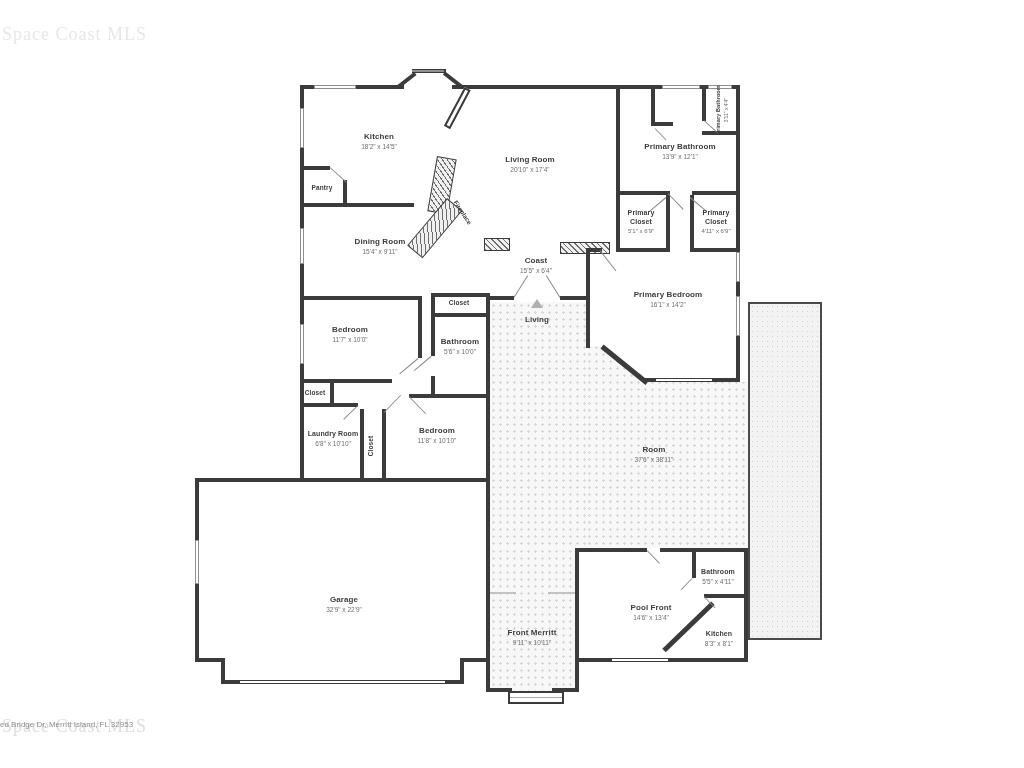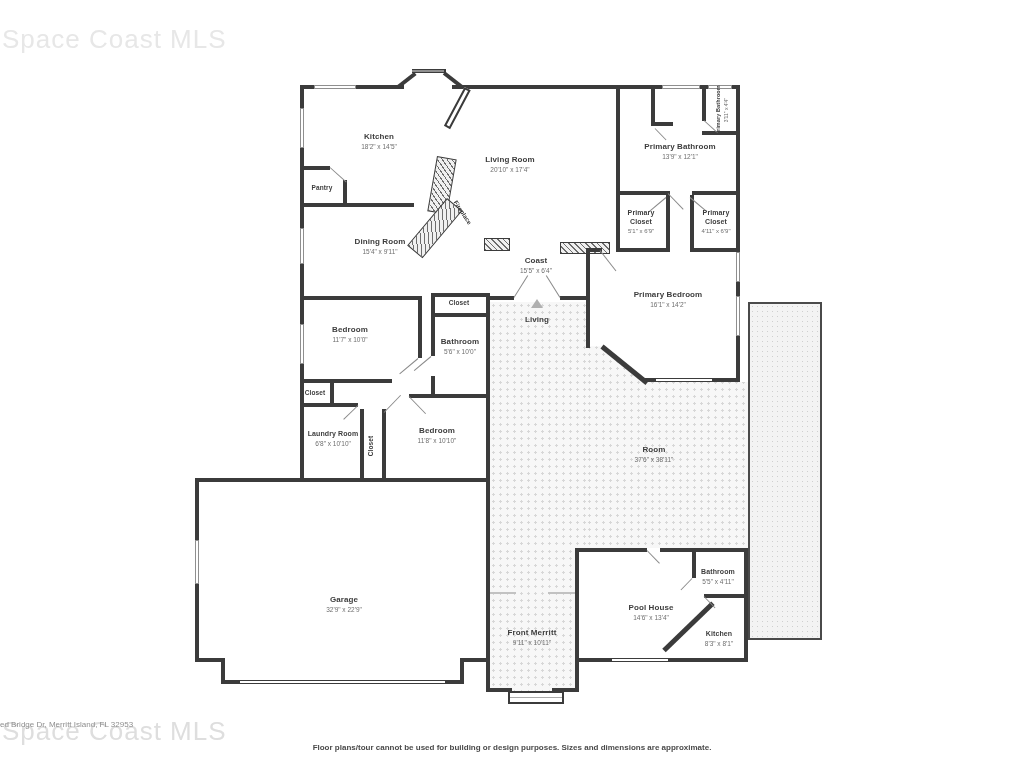--- a/index.html
+++ b/index.html
@@ -18,21 +18,21 @@
   .nm{font-size:8px;font-weight:700;letter-spacing:.1px}
   .dim{font-size:6.5px;font-weight:400;color:#6e6e6e;margin-top:1px}
   .wrap .nm{white-space:normal;width:46px;margin:0 auto}
   .sm .nm{font-size:6.5px}
   .vert{transform:translate(-50%,-50%) rotate(-90deg)}
   .fp-lbl{transform:translate(-50%,-50%) rotate(57deg)}
   .fp-lbl .nm{font-size:6px;font-weight:700;color:#2e2e2e}
   .tri{position:absolute;width:0;height:0;border-left:6px solid transparent;border-right:6px solid transparent;border-bottom:9px solid #b0b0b0}
   .stoop{position:absolute;background:#fff;border:2px solid #3b3b3b;box-sizing:border-box}
   .stoop-line{position:absolute;background:#aaa;height:1px}
-  .wm{position:absolute;font-family:Liberation Sans, sans-serif;color:#e7e7e7;font-size:26px;letter-spacing:1px}
+  .wm{position:absolute;font-family:Liberation Serif, serif;color:#e7e7e7;font-size:18px;letter-spacing:1px}
   .addr{position:absolute;font-size:8px;color:#8e8e8e}
   .foot{position:absolute;left:0;right:0;text-align:center;font-size:8px;font-weight:700;color:#4a4a4a}
 </style>
 </head>
 <body>
 
 <div id="canvas">
 
   <div class="dots" style="left:490px;top:302px;width:100px;height:246px"></div>
   <div class="dots" style="left:586px;top:302px;width:162px;height:246px"></div>
@@ -156,21 +156,21 @@
       <div class="nm">Kitchen</div>
       <div class="dim">18'2" x 14'5"</div>
     </div>
   <div class="lbl sm" style="left:322px;top:188px">
       <div class="nm">Pantry</div>
     </div>
   <div class="lbl" style="left:380px;top:247px">
       <div class="nm">Dining Room</div>
       <div class="dim">15'4" x 9'11"</div>
     </div>
-  <div class="lbl" style="left:510px;top:165px">
+  <div class="lbl" style="left:530px;top:165px">
       <div class="nm">Living Room</div>
       <div class="dim">20'10" x 17'4"</div>
     </div>
   <div class="lbl fp-lbl" style="left:462px;top:213px">
       <div class="nm">Fireplace</div>
     </div>
   <div class="lbl" style="left:680px;top:152px">
       <div class="nm">Primary Bathroom</div>
       <div class="dim">13'9" x 12'1"</div>
     </div>
@@ -228,30 +228,29 @@
     </div>
   <div class="lbl" style="left:654px;top:455px">
       <div class="nm">Room</div>
       <div class="dim">37'6" x 38'11"</div>
     </div>
   <div class="lbl" style="left:532px;top:638px">
       <div class="nm">Front Merritt</div>
       <div class="dim">9'11" x 10'11"</div>
     </div>
   <div class="lbl" style="left:651px;top:613px">
-      <div class="nm">Pool House</div>
+      <div class="nm">Pool Front</div>
       <div class="dim">14'6" x 13'4"</div>
     </div>
   <div class="lbl" style="left:718px;top:577px">
       <div class="nm" style="font-size:7px">Bathroom</div>
       <div class="dim">5'5" x 4'11"</div>
     </div>
   <div class="lbl" style="left:719px;top:639px">
       <div class="nm" style="font-size:7px">Kitchen</div>
       <div class="dim">8'3" x 8'1"</div>
     </div>
 
   <div class="wm" style="left:2px;top:24px">Space Coast MLS</div>
   <div class="wm" style="left:2px;top:716px;color:#dedede">Space Coast MLS</div>
   <div class="addr" style="left:0;top:720px">ed Bridge Dr, Merritt Island, FL 32953</div>
-  <div class="foot" style="top:743px">Floor plans/tour cannot be used for building or design purposes. Sizes and dimensions are approximate.</div>
 
 </div>
 
 </body></html>

